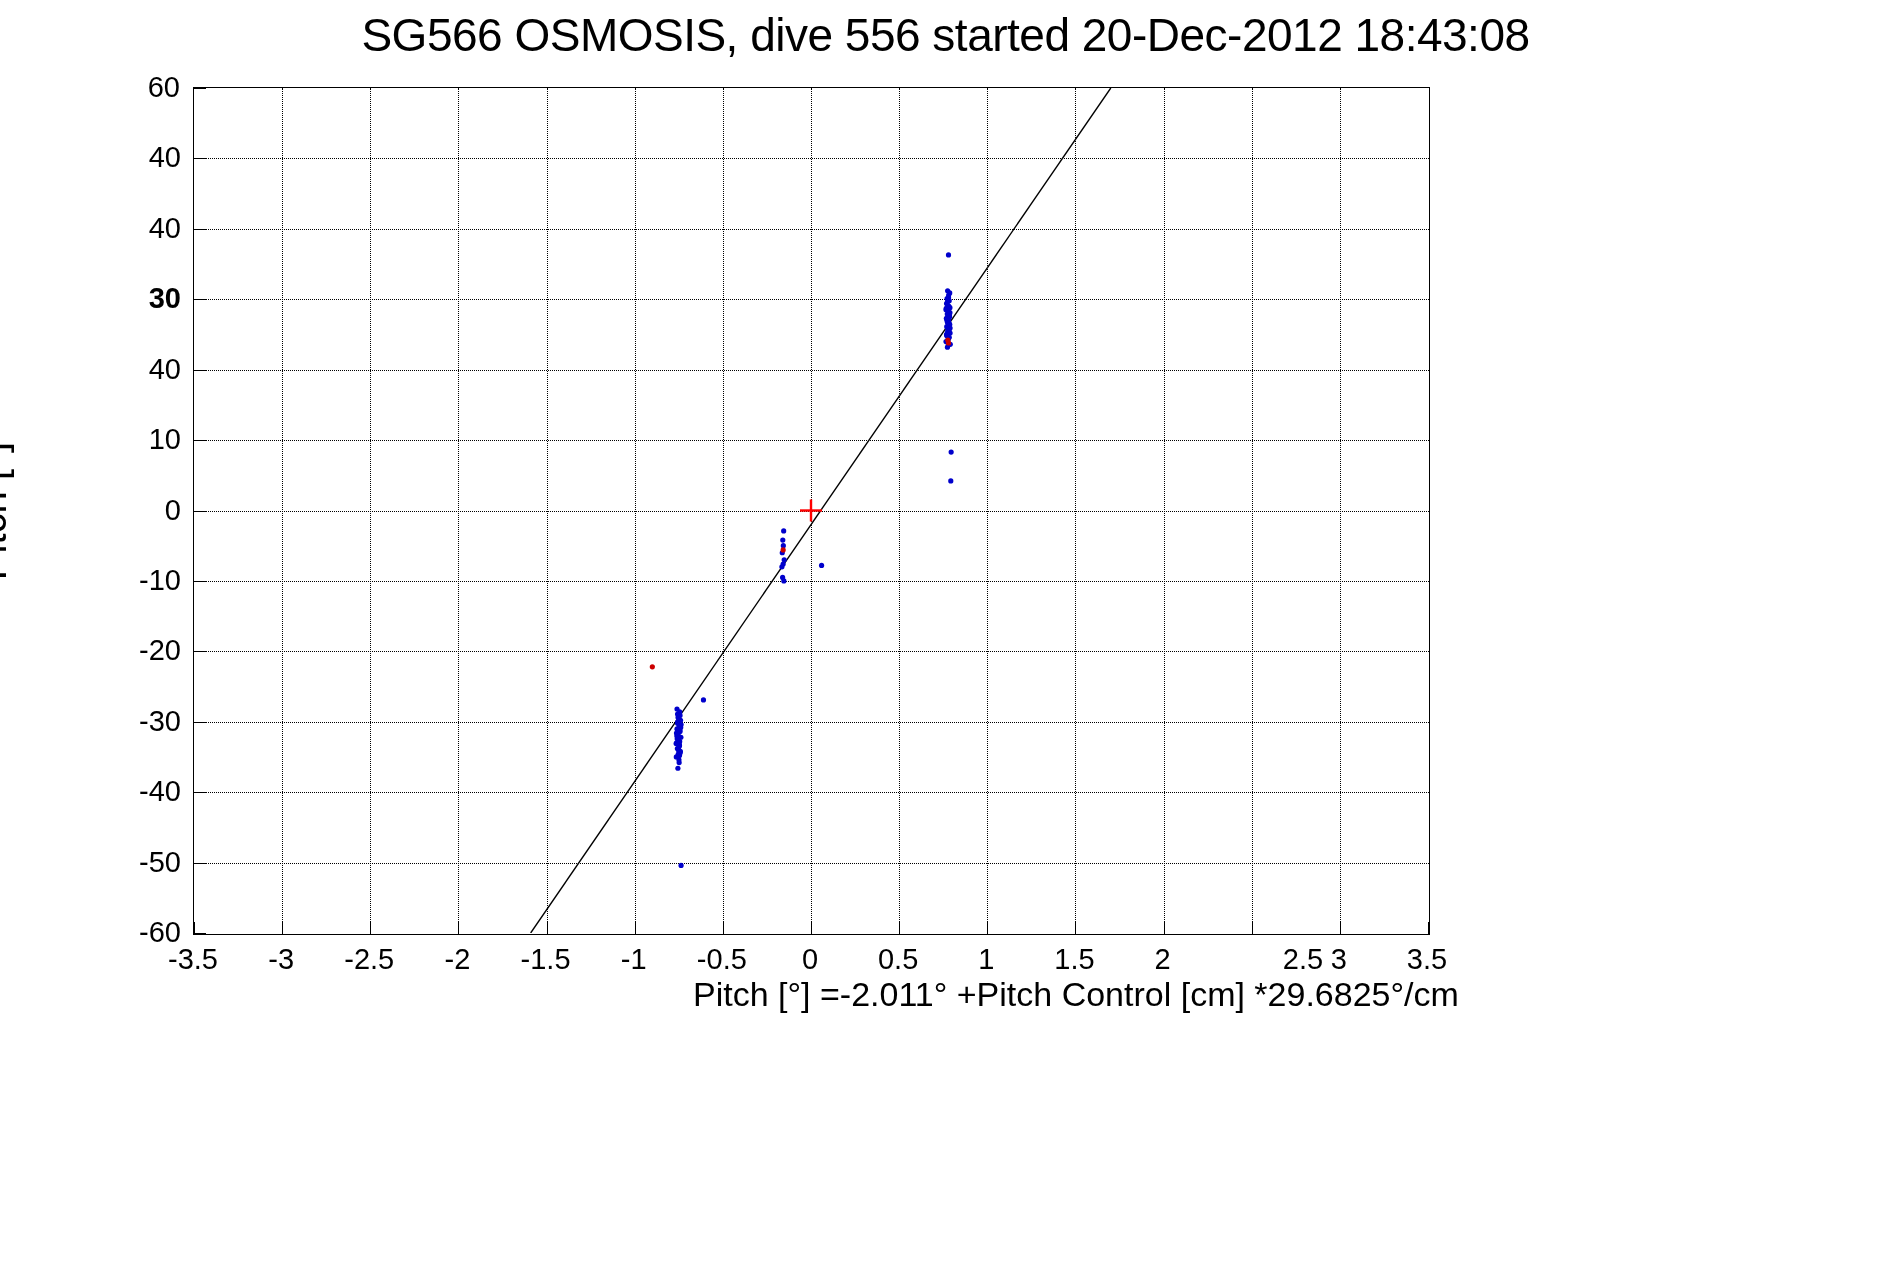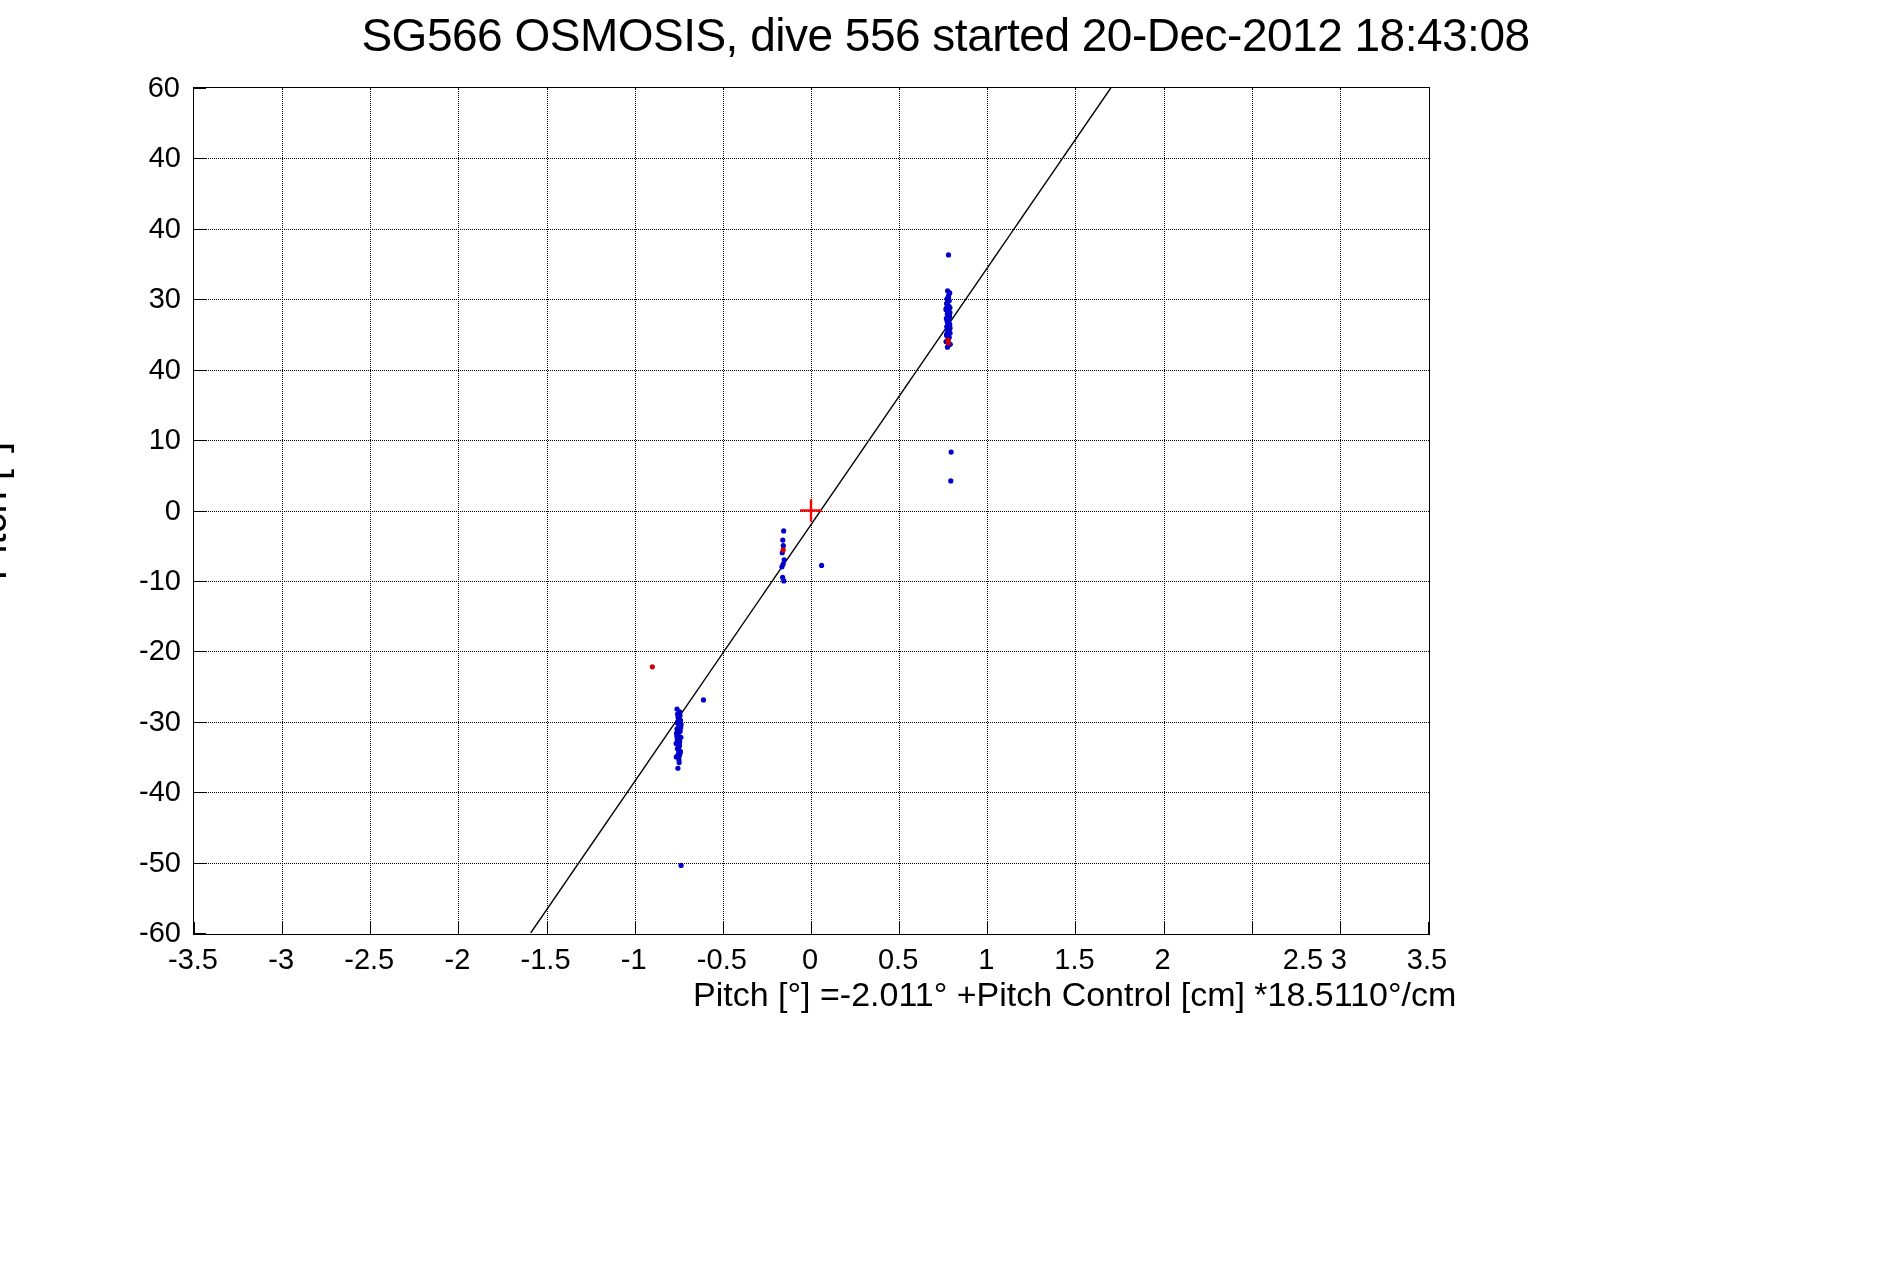--- a/index.html
+++ b/index.html
@@ -74,21 +74,21 @@
 
   <div id="annotations">
     <div class="line"><span>C</span><sub>pitch</sub><span> = 2900</span></div>
     <div class="line">Pitch gain = 35.4 °/cm</div>
     <div class="line">Pitch control range = -8.77089 to 2.96947 cm</div>
     <div class="line">Implied pitch center = 2917.64</div>
     <div class="line">Implied pitch control range = -8.82604 to 2.91433 cm</div>
     <div class="line">Assumed pitch conversion = 319.922 counts/cm aft</div>
   </div>
 
-  <div id="fit-equation">Pitch [°] =-2.011° +Pitch Control [cm] *18.5110°/cm</div>
+  <div id="fit-equation">Pitch [°] =-2.011° +Pitch Control [cm] *29.6825°/cm</div>
 
   <div id="plot-area">
     <div id="grid-layer">
         <div class="tick-x" style="left: 0px;"></div>
         <div class="gridline-v" style="left: 88.1429px;"></div>
         <div class="tick-x" style="left: 88.1429px;"></div>
         <div class="gridline-v" style="left: 176.286px;"></div>
         <div class="tick-x" style="left: 176.286px;"></div>
         <div class="gridline-v" style="left: 264.429px;"></div>
         <div class="tick-x" style="left: 264.429px;"></div>
@@ -264,21 +264,21 @@
       <div class="xtick-label" style="left: 898.143px; top: 943px;">0.5</div>
       <div class="xtick-label" style="left: 986.286px; top: 943px;">1</div>
       <div class="xtick-label" style="left: 1074.43px; top: 943px;">1.5</div>
       <div class="xtick-label" style="left: 1162.57px; top: 943px;">2</div>
       <div class="xtick-label" style="left: 1303px; top: 943px;">2.5</div>
       <div class="xtick-label" style="left: 1338.86px; top: 943px;">3</div>
       <div class="xtick-label" style="left: 1427px; top: 943px;">3.5</div>
       <div class="ytick-label" style="left: 120px; top: 87px;">60</div>
       <div class="ytick-label" style="left: 121px; top: 157.417px;">40</div>
       <div class="ytick-label" style="left: 121px; top: 227.833px;">40</div>
-      <div class="ytick-label" style="left: 121px; top: 298.25px;">30</div>
+      <div class="ytick-label" style="left: 121px; top: 298.25px; font-weight: bold;">30</div>
       <div class="ytick-label" style="left: 121px; top: 368.667px;">40</div>
       <div class="ytick-label" style="left: 121px; top: 439.083px;">10</div>
       <div class="ytick-label" style="left: 121px; top: 509.5px;">0</div>
       <div class="ytick-label" style="left: 121px; top: 579.917px;">-10</div>
       <div class="ytick-label" style="left: 121px; top: 650.333px;">-20</div>
       <div class="ytick-label" style="left: 121px; top: 720.75px;">-30</div>
       <div class="ytick-label" style="left: 121px; top: 791.167px;">-40</div>
       <div class="ytick-label" style="left: 121px; top: 861.583px;">-50</div>
       <div class="ytick-label" style="left: 121px; top: 932px;">-60</div>
     </div>

